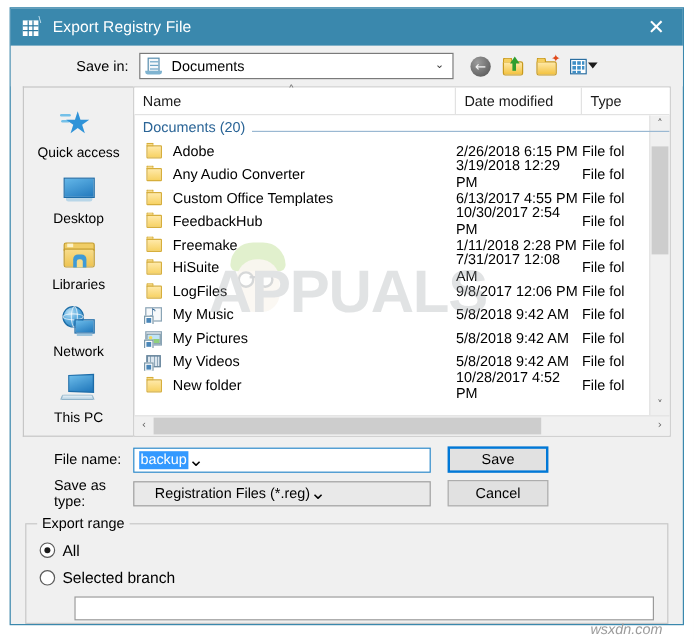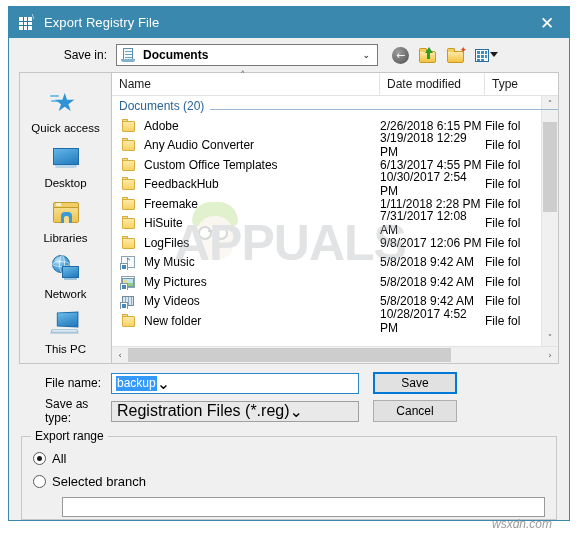--- a/index.html
+++ b/index.html
@@ -91,21 +91,21 @@
     margin-right: 9px;
   }
   .combo {
     height: 22px;
     border: 1px solid #7a7a7a;
     background: #ffffff;
     display: flex; align-items: center;
     box-sizing: border-box;
     position: relative;
   }
-  .combo.savein { width: 262px; font-weight: bold; }
+  .combo.savein { width: 262px; }
   .combo .docicon {
     width: 16px; height: 16px;
     margin-left: 4px; margin-right: 6px;
     position: relative; flex: 0 0 auto;
   }
   .doc-sheet {
     position: absolute; left: 2px; top: 1px;
     width: 10px; height: 13px;
     background: #f4f8fb;
     border: 1px solid #5b8fb0;
@@ -569,21 +569,21 @@
     line-height: 15px;
   }
   .type-combo {
     width: 248px; height: 21px;
     border: 1px solid #a0a0a0;
     background: #e9e9e9;
     position: relative;
     display: flex; align-items: center;
     box-sizing: border-box;
   }
-  .type-val { font-size: 16px; color: #000; margin-left: 5px; }
+  .type-val { font-size: 12px; color: #000; margin-left: 17px; }
   .act-btn {
     width: 84px; height: 22px;
     margin-left: 14px;
     font-size: 12px; color: #000;
     display: flex; align-items: center; justify-content: center;
     background: #e1e1e1;
     border: 1px solid #adadad;
     box-sizing: border-box;
   }
   .act-btn.primary {

